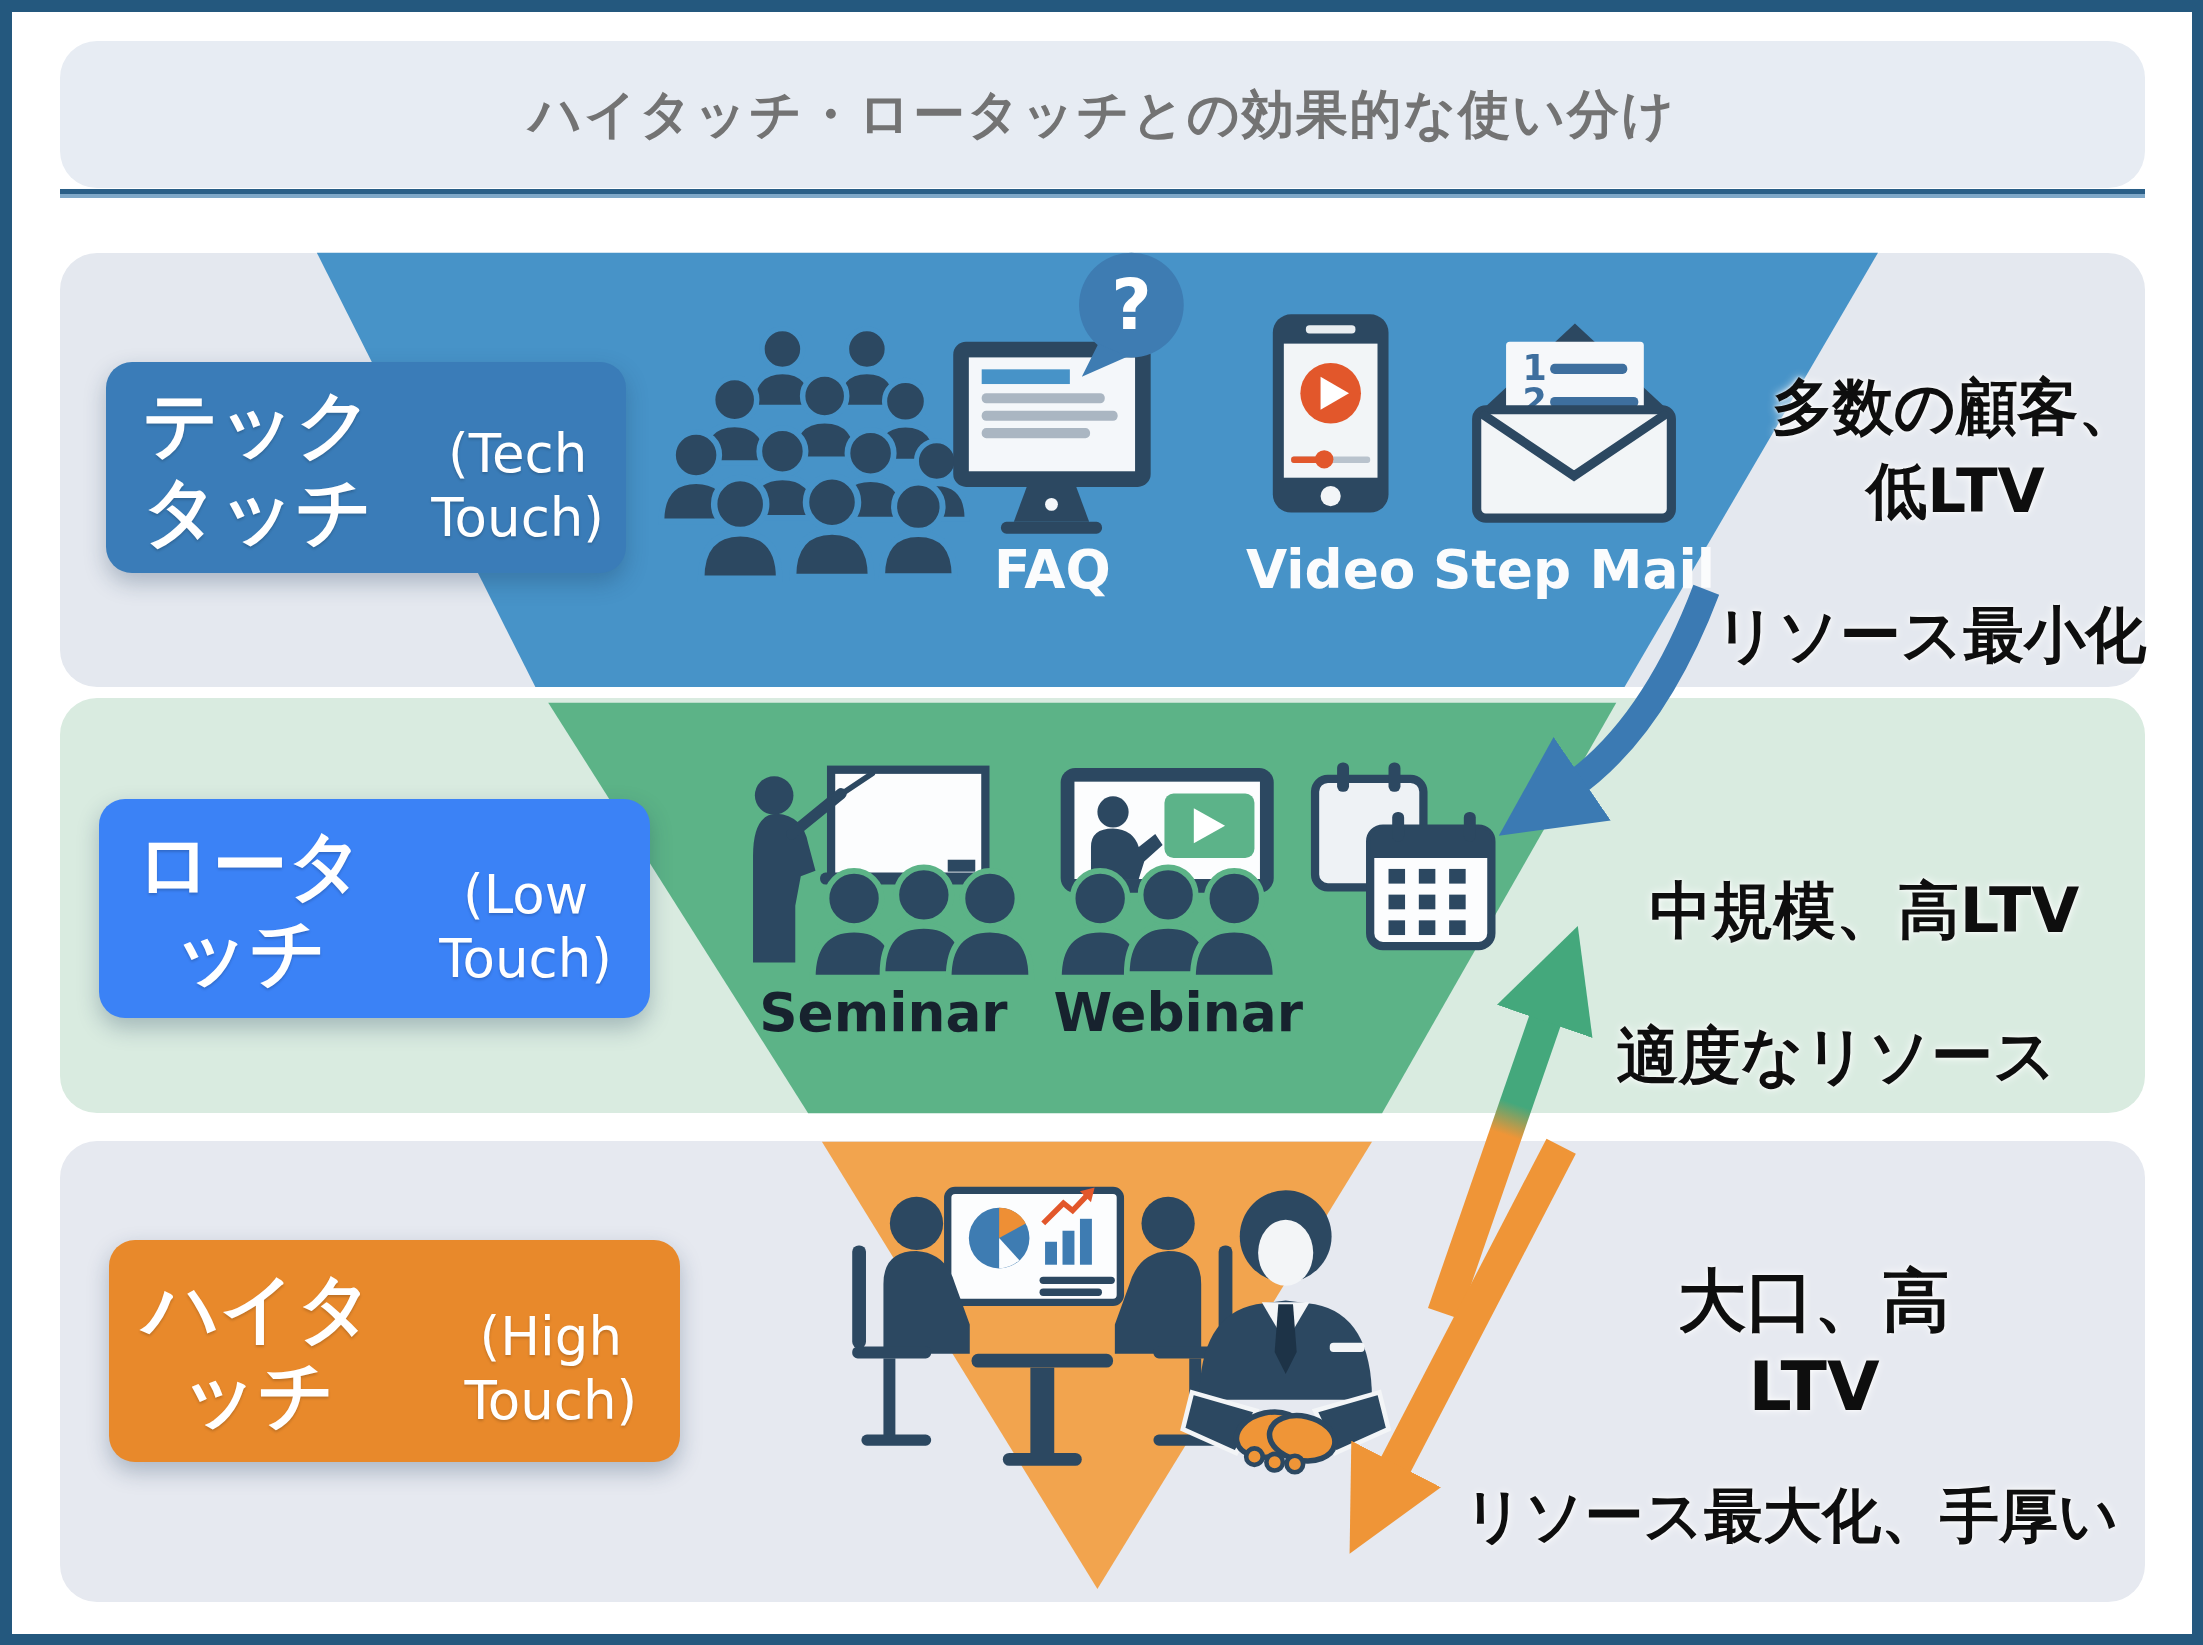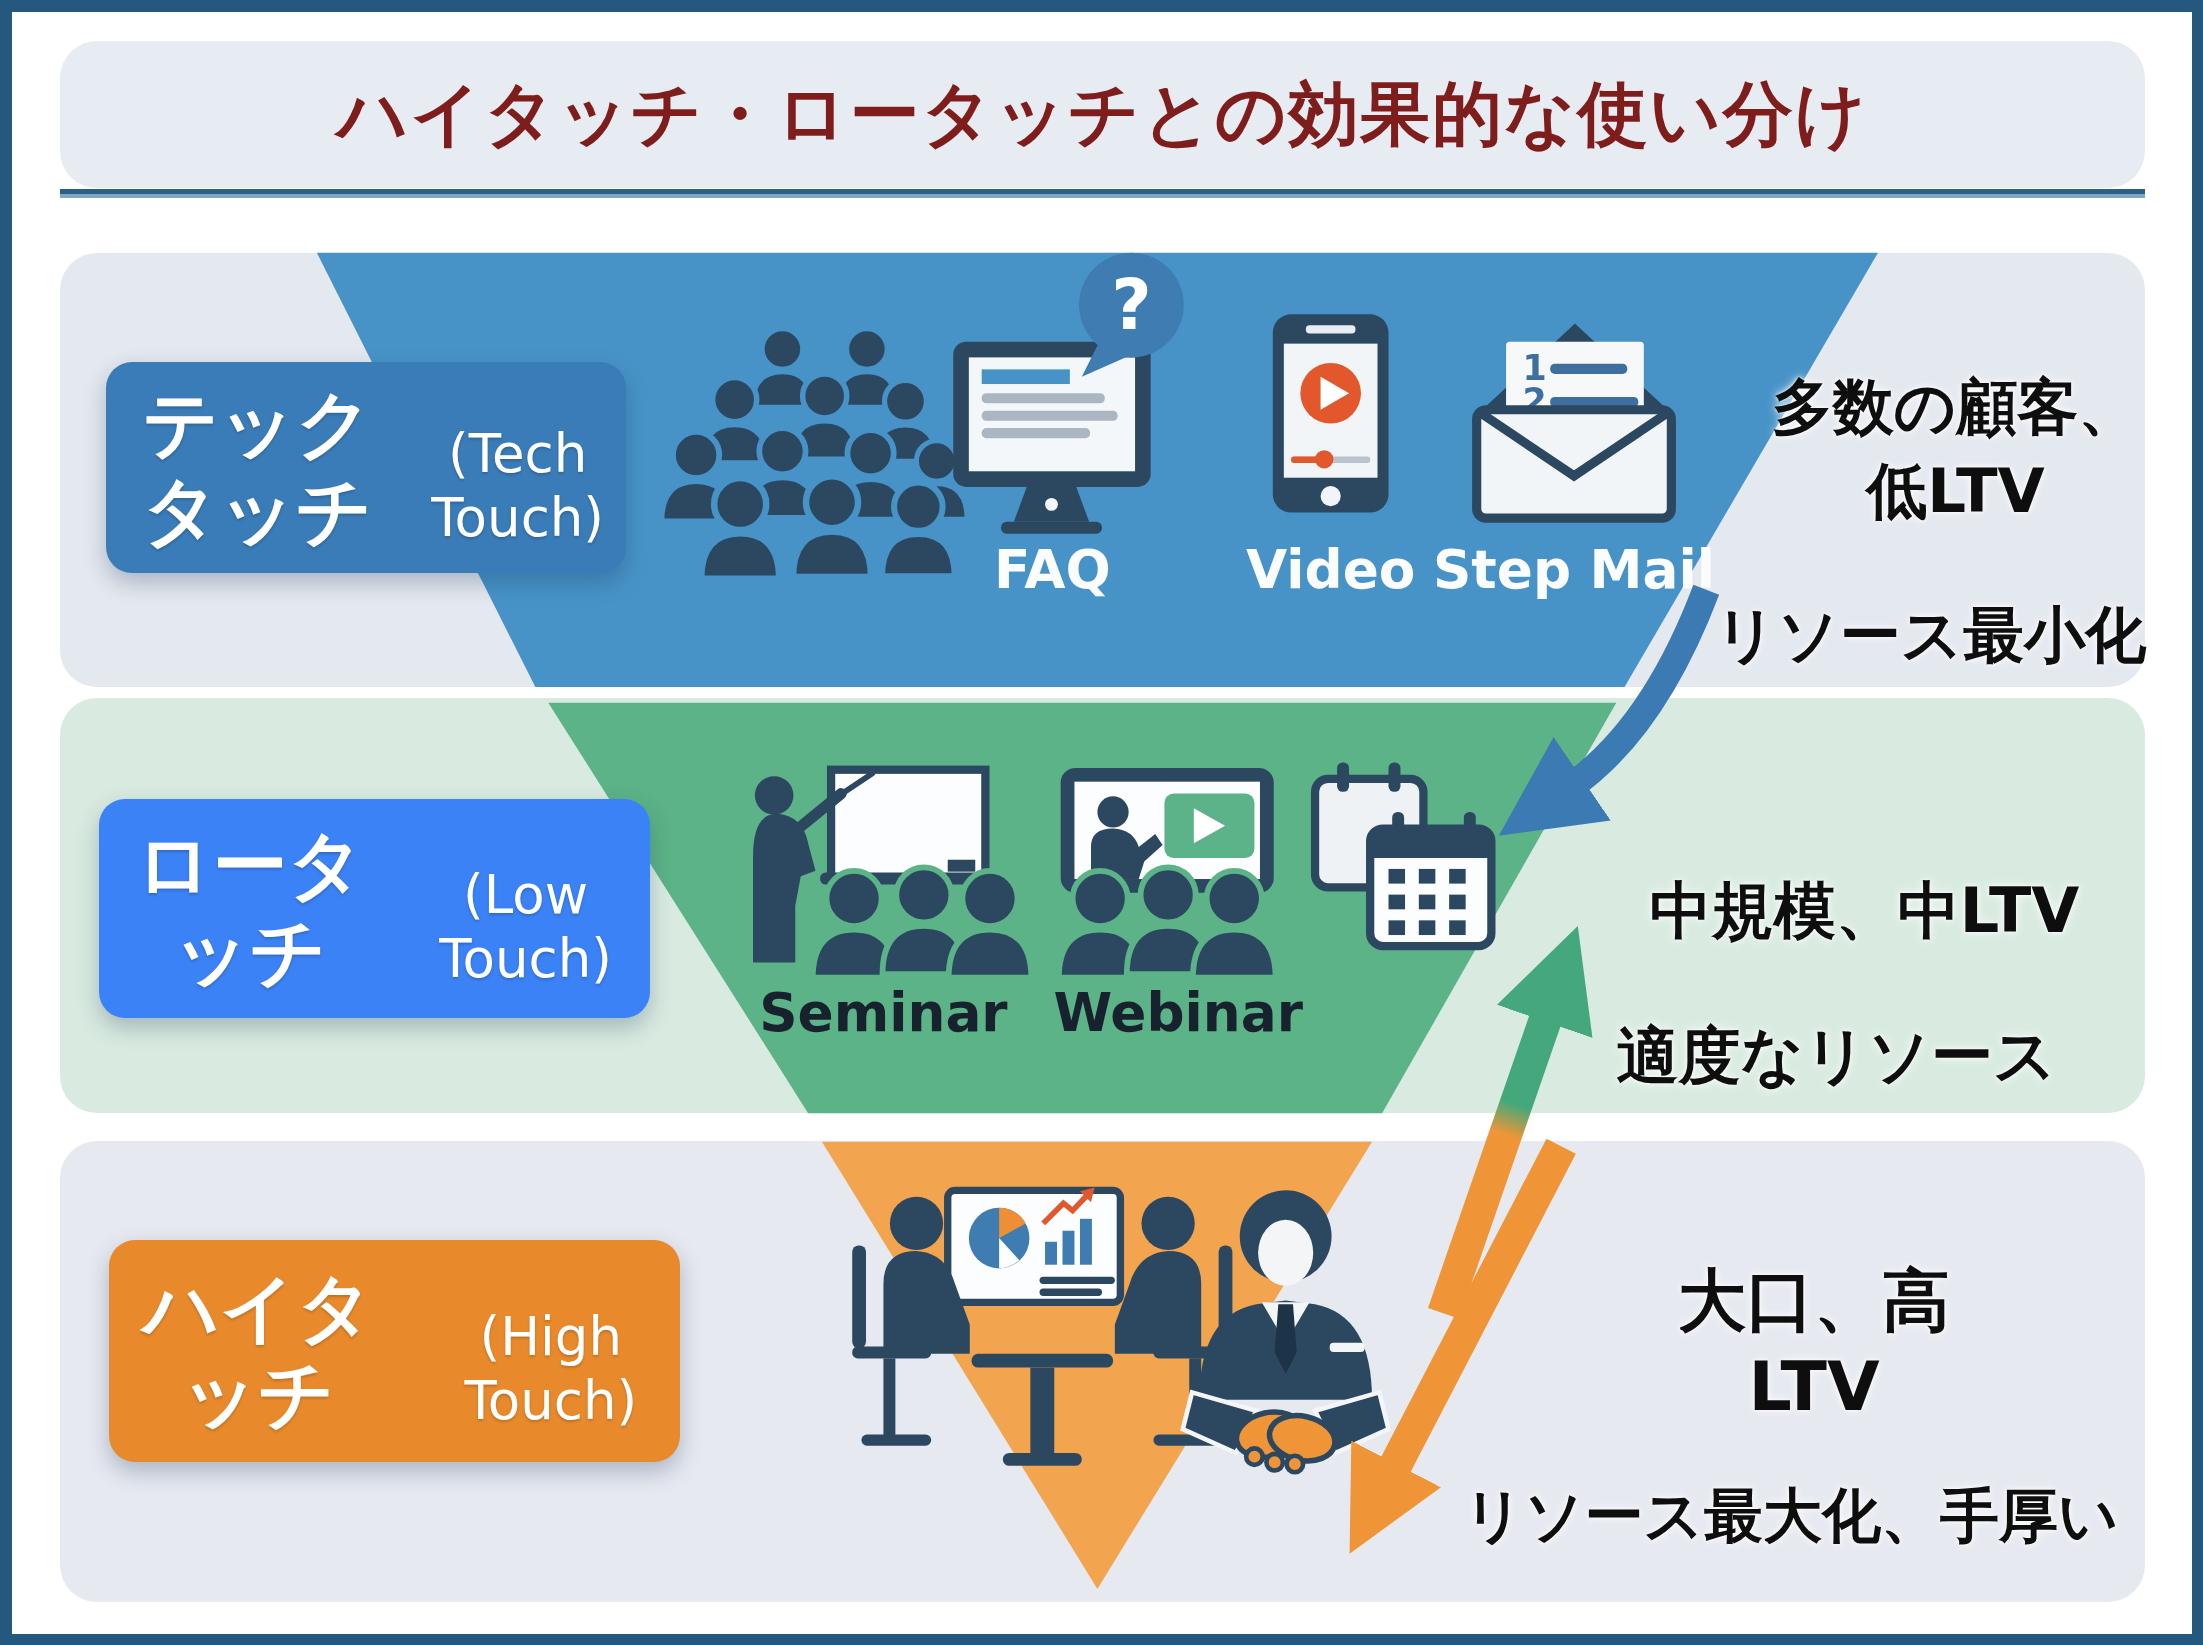--- a/index.html
+++ b/index.html
@@ -7,21 +7,21 @@
     position:relative;width:2204px;height:1646px;background:#ffffff;
     overflow:hidden;font-family:"DejaVu Sans","Liberation Sans",sans-serif;
   }
   .frame{position:absolute;inset:0;border:12px solid #24587e;z-index:60;pointer-events:none;}
   .title-box{
     position:absolute;left:60px;top:41px;width:2085px;height:147px;
     background:#e7ecf3;border-radius:37px;z-index:2;
     display:flex;align-items:center;justify-content:center;
   }
   .title-box h1{
-    margin:0;font-size:70px;font-weight:900;color:#7f1d1d;letter-spacing:1.8px;
+    margin:0;font-size:52px;font-weight:900;color:#737373;letter-spacing:1.8px;
   }
   .title-rule{
     position:absolute;left:60px;top:189px;width:2085px;height:9.2px;z-index:2;
     background:linear-gradient(#2a5f87 0 55%,#7fa8c8 55% 100%);
   }
   .band{position:absolute;left:60px;width:2085px;border-radius:37px;z-index:1;}
   .band1{top:253px;height:434px;background:#e4e8ef;}
   .band2{top:698px;height:415px;background:#d9ebe0;}
   .band3{top:1141px;height:461px;background:#e6e9f0;}
   svg.art{position:absolute;left:0;top:0;z-index:3;}
@@ -259,20 +259,20 @@
   <div class="tier-label label-high">
     <span class="jp">ハイタッチ</span>
     <span class="en">(High Touch)</span>
   </div>
 
   <div class="side-text t-aud1">
     <div>多数の顧客、</div>
     <div>低LTV</div>
   </div>
   <div class="side-text t-res1">リソース最小化</div>
-  <div class="side-text t-aud2">中規模、中LTV</div>
+  <div class="side-text t-aud2">中規模、高LTV</div>
   <div class="side-text t-res2">適度なリソース</div>
   <div class="side-text t-aud3">大口、高LTV</div>
   <div class="side-text t-res3">リソース最大化、手厚い</div>
 
   <div class="frame"></div>
 </div>
 
 
 </body></html>

